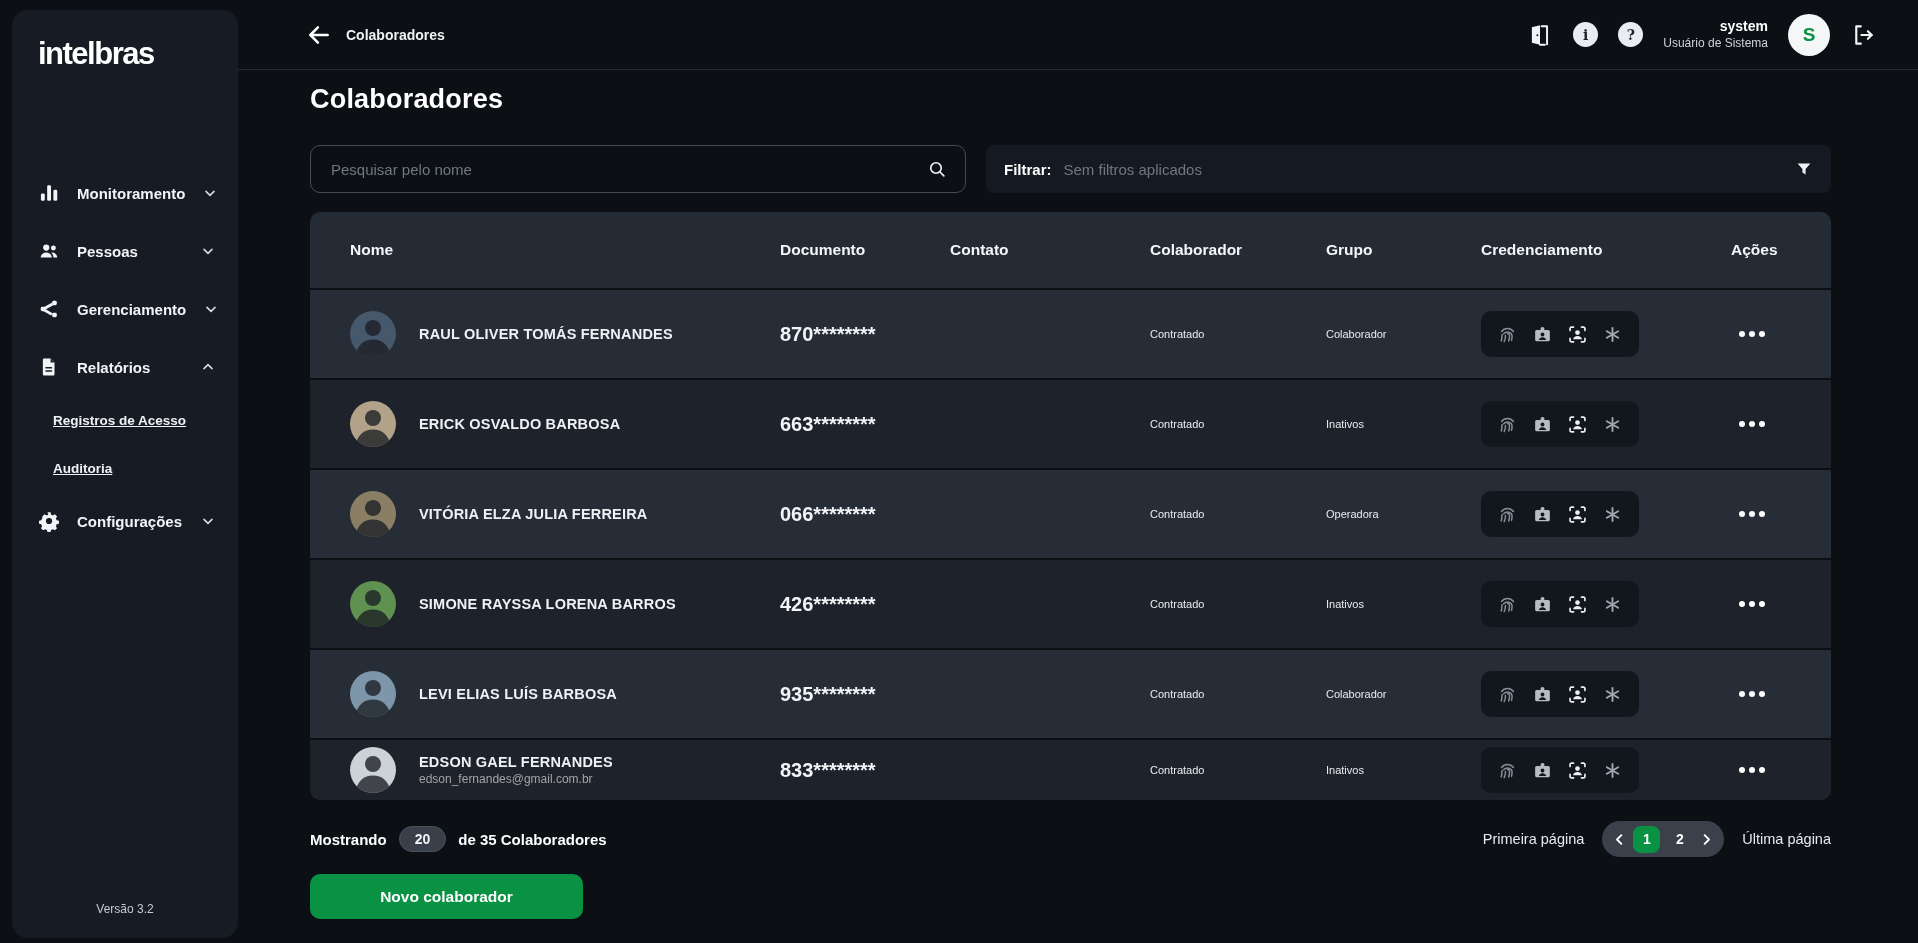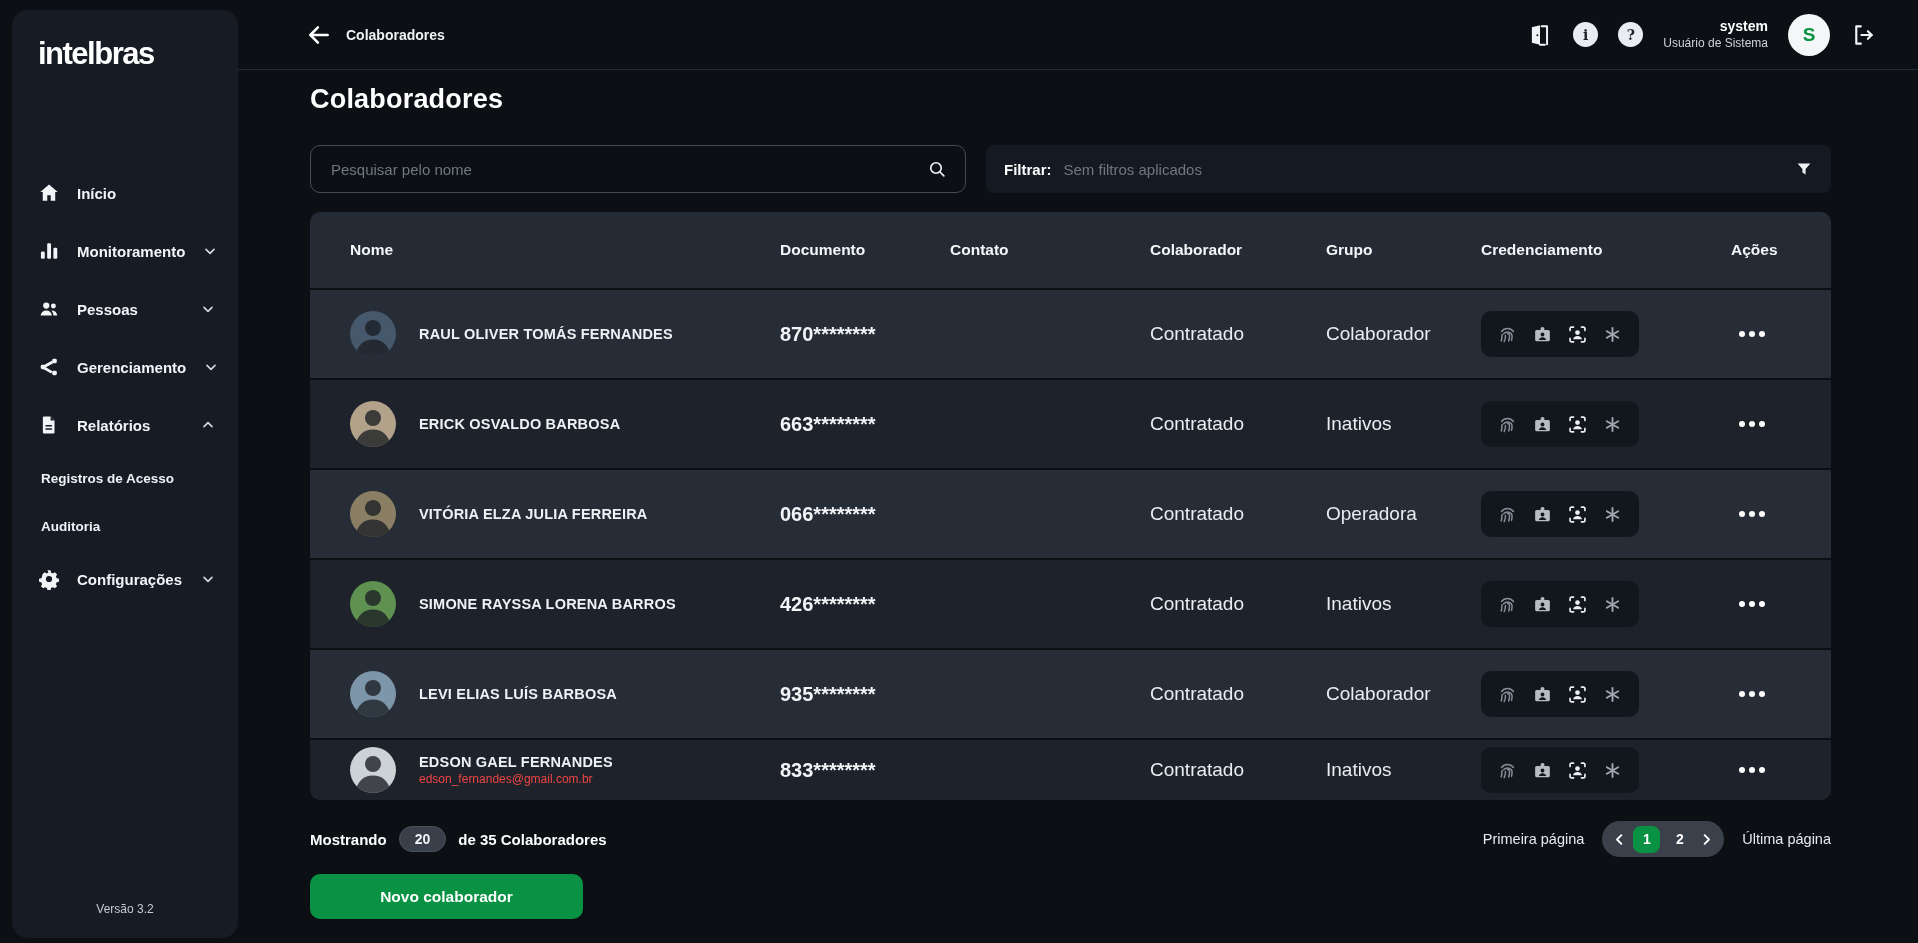--- a/index.html
+++ b/index.html
@@ -41,21 +41,21 @@
   .nav{margin-top:92px;}
   .side-item{
     height:58px;display:flex;align-items:center;gap:17px;
     padding:0 22px 0 26px;cursor:pointer;
   }
   .side-item .sicon{width:22px;height:22px;flex:none;color:#f2f4f7;}
   .side-item .slabel{font-size:15px;font-weight:600;color:#f2f4f7;flex:1;white-space:nowrap;}
   .side-item .chev{width:16px;height:16px;color:#d7dbe0;flex:none;}
   .sub-item{
     height:48px;display:flex;align-items:center;
-    padding-left:29px;font-size:13.5px;font-weight:600;color:#eef1f5;cursor:pointer;
+    padding-left:41px;font-size:13.5px;font-weight:600;color:#eef1f5;cursor:pointer;text-decoration:underline;
   }
   .version{
     position:absolute;bottom:22px;left:0;width:100%;
     text-align:center;font-size:12px;color:#c7ccd3;
   }
 
   
   .main{flex:1;display:flex;flex-direction:column;min-width:0;}
   .topbar{
     height:70px;flex:none;display:flex;align-items:center;
@@ -119,23 +119,23 @@
   .trow.alt-dark{background:var(--row-dark);}
   .trow.last{height:60px;border-radius:0 0 10px 10px;}
   .cell-name{display:flex;align-items:center;gap:23px;min-width:0;}
   .avatar{
     width:46px;height:46px;border-radius:50%;flex:none;overflow:hidden;position:relative;
     background:#5a6878;
   }
   .avatar svg{position:absolute;inset:0;}
   .nm{min-width:0;}
   .person-name{font-size:14.5px;font-weight:600;letter-spacing:.2px;color:#eef1f5;white-space:nowrap;}
-  .person-email{font-size:12px;color:#ef4444;margin-top:2px;}
+  .person-email{font-size:12px;color:#a3a3a3;margin-top:2px;}
   .cell-doc{font-size:20px;font-weight:600;color:#f2f4f7;}
-  .cell-plain{font-size:19px;color:#e9ecf0;}
+  .cell-plain{font-size:11px;color:#e9ecf0;}
   .cred-badge{
     width:158px;height:46px;background:var(--badge-bg);border-radius:10px;
     display:flex;align-items:center;justify-content:center;gap:14px;
   }
   .cred-badge svg{width:21px;height:21px;}
   .c-dim{color:#878e96;}
   .c-med{color:#b7bcc3;}
   .c-bright{color:#eef1f4;}
   .c-mid2{color:#a0a7af;}
   .dots-btn{
@@ -172,28 +172,20 @@
   }
 </style>
 </head>
 <body>
 
 <div class="sidebar-wrap">
   <aside class="sidebar">
     <div class="logo">intelbras</div>
     <nav class="nav">
 
-      <div class="side-item">
-        <span class="sicon">
-          <svg viewBox="0 0 24 24" fill="currentColor">
-              <path d="M12 2.8 21.5 11h-2.7v9.4h-4.9v-6h-3.8v6H5.2V11H2.5z"></path>
-            </svg>
-        </span>
-        <span class="slabel">Início</span>
-      </div>
 
       <div class="side-item">
         <span class="sicon">
           <svg viewBox="0 0 24 24" fill="currentColor">
               <rect x="3.2" y="12.5" width="4.2" height="8" rx="1.4"></rect>
               <rect x="10" y="3.5" width="4.2" height="17" rx="1.4"></rect>
               <rect x="16.8" y="8.5" width="4.2" height="12" rx="1.4"></rect>
             </svg>
         </span>
         <span class="slabel">Monitoramento</span>

